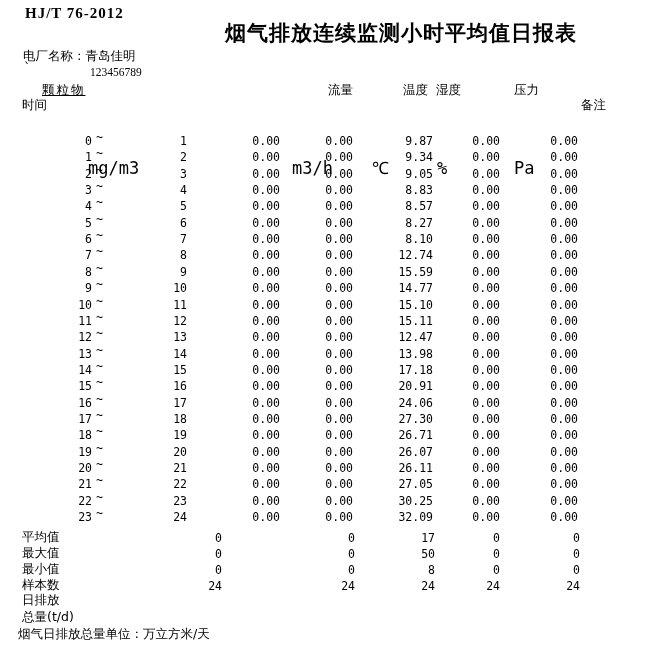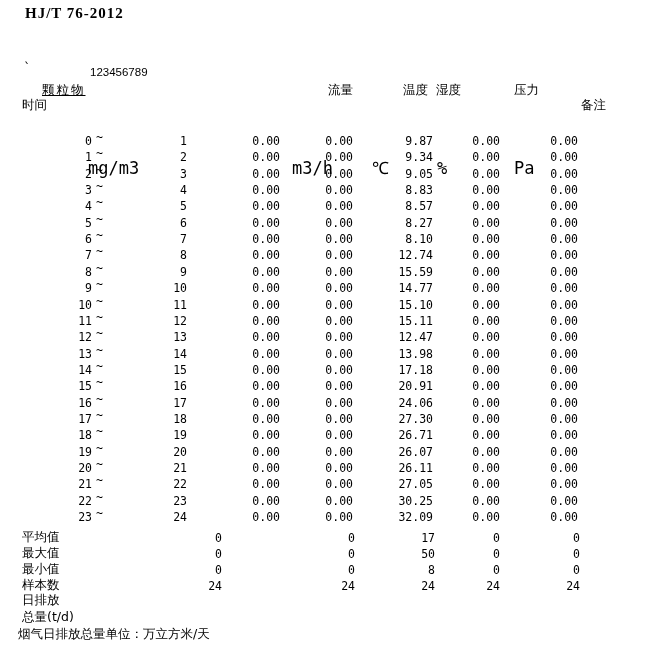--- a/index.html
+++ b/index.html
@@ -5,21 +5,21 @@
   html,body{margin:0;padding:0;background:#fff;}
   .page{
     position:relative;width:648px;height:649px;background:#ffffff;color:#000;
     font-family:"DejaVu Sans",sans-serif;font-size:12.5px;overflow:hidden;
   }
   .abs{position:absolute;white-space:nowrap;}
   .standard{font-family:"Liberation Serif",serif;font-weight:bold;font-size:15px;letter-spacing:1px;}
   .title{font-weight:bold;font-size:21px;letter-spacing:1px;}
   .label{font-size:12.5px;}
   .unit{font-family:"DejaVu Sans Mono",monospace;font-size:17px;margin-top:44px;}
-  .num{font-family:Liberation Sans, sans-serif;font-size:11.5px;}
+  .num{font-family:Liberation Serif, serif;font-size:11.5px;}
   .row{position:absolute;left:0;width:648px;height:16px;line-height:16px;}
   .cell{position:absolute;top:0;text-align:right;font-family:"DejaVu Sans Mono",monospace;font-size:11.5px;}
   .cell.c-start{left:58px;width:34px;}
   .cell.c-tilde{left:96px;width:14px;text-align:left;top:-4px;}
   .cell.c-end{left:140px;width:47px;}
   .cell.c-dust{left:218px;width:62px;}
   .cell.c-flow{left:291px;width:62px;}
   .cell.c-temp{left:371px;width:62px;}
   .cell.c-hum{left:438px;width:62px;}
   .cell.c-pres{left:516px;width:62px;}
@@ -30,20 +30,22 @@
   .s-val.v3{left:373px;width:62px;}
   .s-val.v4{left:438px;width:62px;}
   .s-val.v5{left:518px;width:62px;}
 </style>
 </head>
 <body>
 
 <div class="page">
 
   <div class="abs standard" style="left:25px;top:5px;">HJ/T 76-2012</div>
+  <div class="abs title" style="left:225px;top:19px;">烟气排放连续监测小时平均值日报表</div>
+  <div class="abs label" style="left:23px;top:48px;">电厂名称：青岛佳明</div>
   <div class="abs label" style="left:24px;top:60px;">`</div>
   <div class="abs num" style="left:90px;top:66px;">123456789</div>
 
   <div class="abs label" style="left:42px;top:82px;letter-spacing:2px;text-decoration:underline;">颗粒物</div>
   <div class="abs label" style="left:328px;top:82px;">流量</div>
   <div class="abs label" style="left:403px;top:82px;">温度</div>
   <div class="abs label" style="left:436px;top:82px;">湿度</div>
   <div class="abs label" style="left:514px;top:82px;">压力</div>
   <div class="abs label" style="left:22px;top:97px;">时间</div>
   <div class="abs label" style="left:581px;top:97px;text-align:center;">备注</div>

